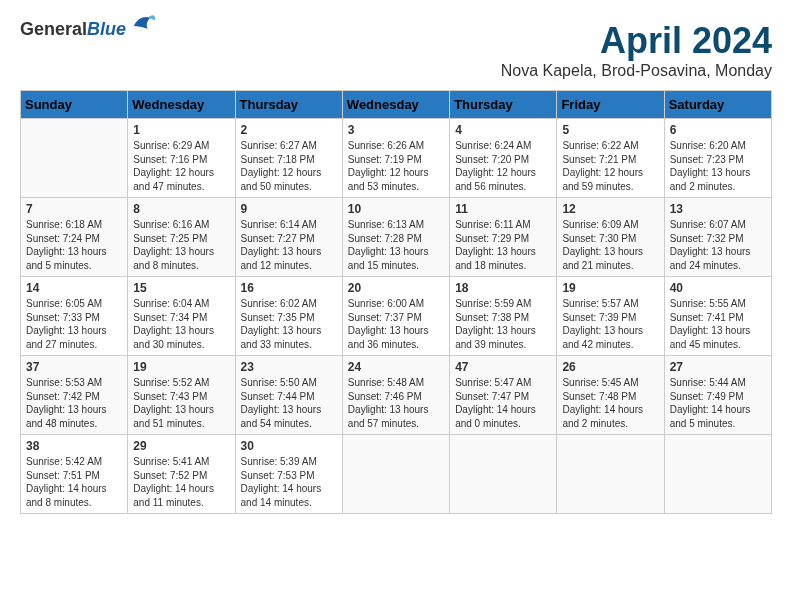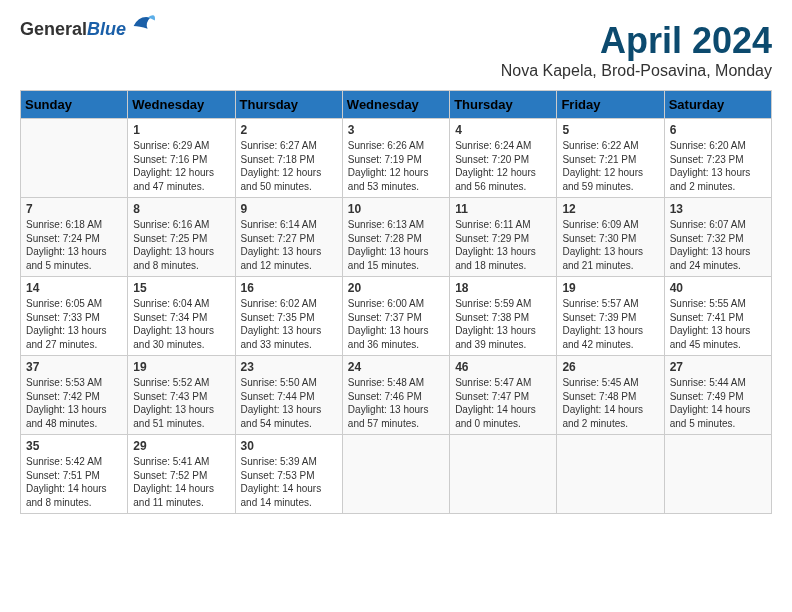--- a/index.html
+++ b/index.html
@@ -216,35 +216,35 @@
         </td>
         <td>
           <span class="day-num">23</span>
           <div class="day-info">Sunrise: 5:50 AM<br>Sunset: 7:44 PM<br>Daylight: 13 hours<br>and 54 minutes.</div>
         </td>
         <td>
           <span class="day-num">24</span>
           <div class="day-info">Sunrise: 5:48 AM<br>Sunset: 7:46 PM<br>Daylight: 13 hours<br>and 57 minutes.</div>
         </td>
         <td>
-          <span class="day-num">46</span>
+          <span class="day-num">47</span>
           <div class="day-info">Sunrise: 5:47 AM<br>Sunset: 7:47 PM<br>Daylight: 14 hours<br>and 0 minutes.</div>
         </td>
         <td>
           <span class="day-num">26</span>
           <div class="day-info">Sunrise: 5:45 AM<br>Sunset: 7:48 PM<br>Daylight: 14 hours<br>and 2 minutes.</div>
         </td>
         <td>
           <span class="day-num">27</span>
           <div class="day-info">Sunrise: 5:44 AM<br>Sunset: 7:49 PM<br>Daylight: 14 hours<br>and 5 minutes.</div>
         </td>
       </tr>
       <tr>
         <td>
-          <span class="day-num">35</span>
+          <span class="day-num">38</span>
           <div class="day-info">Sunrise: 5:42 AM<br>Sunset: 7:51 PM<br>Daylight: 14 hours<br>and 8 minutes.</div>
         </td>
         <td>
           <span class="day-num">29</span>
           <div class="day-info">Sunrise: 5:41 AM<br>Sunset: 7:52 PM<br>Daylight: 14 hours<br>and 11 minutes.</div>
         </td>
         <td>
           <span class="day-num">30</span>
           <div class="day-info">Sunrise: 5:39 AM<br>Sunset: 7:53 PM<br>Daylight: 14 hours<br>and 14 minutes.</div>
         </td>

